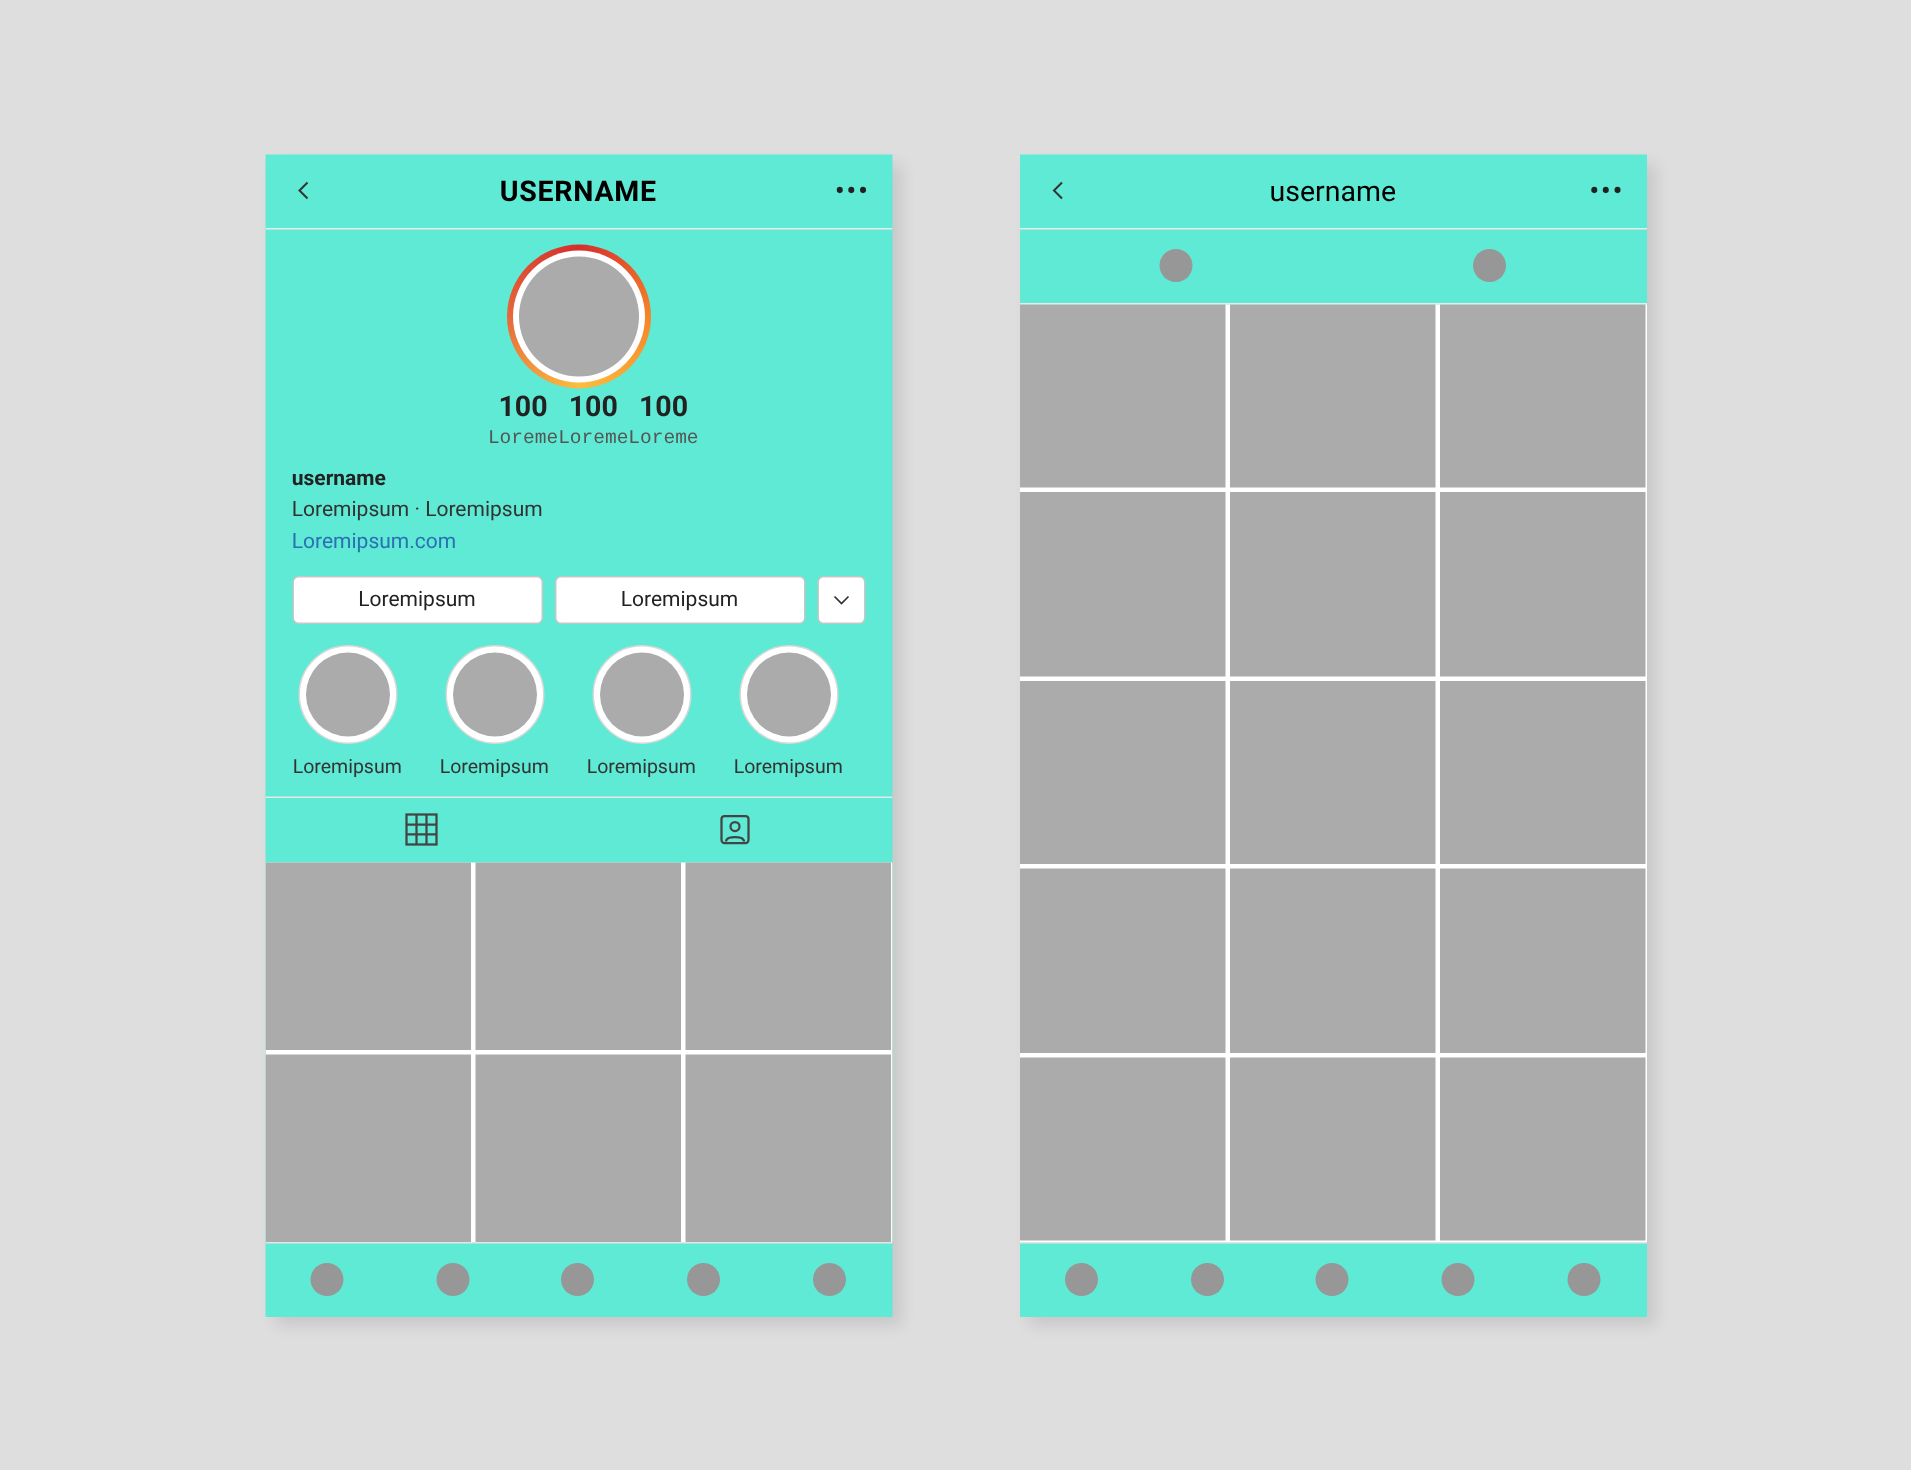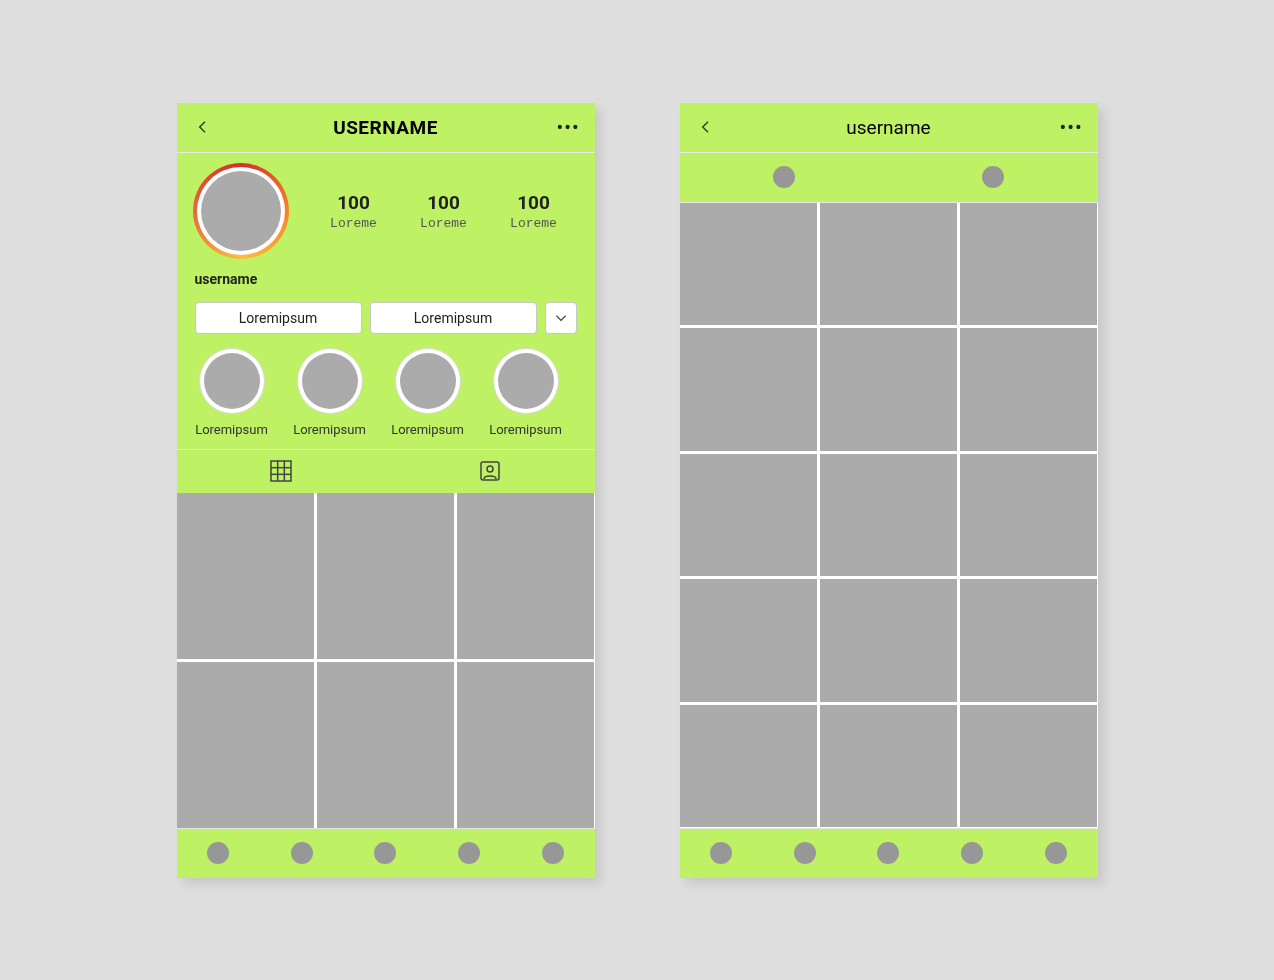--- a/index.html
+++ b/index.html
@@ -9,21 +9,21 @@
     width: 1274px;
     height: 980px;
     display: flex;
     justify-content: center;
     align-items: center;
     gap: 85px;
   }
   .phone {
     width: 418px;
     height: 775px;
-    background: #bef264;
+    background: #5eead4;
     display: flex;
     flex-direction: column;
     box-shadow: 6px 6px 10px rgba(0,0,0,0.10);
     overflow: hidden;
   }
   
   .topbar {
     height: 50px;
     display: flex;
     align-items: center;
@@ -37,20 +37,21 @@
     font-size: 19px;
   }
   .phone-a .topbar .title { font-weight: 700; letter-spacing: .5px; }
   .phone-b .topbar .title { font-weight: 400; }
   .topbar .more { width: 20px; text-align:right; font-size: 20px; letter-spacing: 1px; line-height: 0; color:#222; }
   
   .profile-row {
     display: flex;
     align-items: center;
     padding: 10px 16px 0 16px;
+    flex-direction: column;
   }
   .avatar-wrap {
     width: 96px; height: 96px;
     border-radius: 50%;
     background: conic-gradient(#d62d2d, #f58529, #fdbd3e, #e6683c, #d62d2d);
     display: flex; align-items: center; justify-content: center;
   }
   .avatar-inner {
     width: 88px; height: 88px; border-radius: 50%;
     background:#fff; display:flex; align-items:center; justify-content:center;
@@ -142,20 +143,22 @@
       </div>
       <div class="stat">
         <div class="stat-num">100</div>
         <div class="stat-lbl">Loreme</div>
       </div>
     </div>
   </div>
 
   <div class="bio">
     <div class="uname">username</div>
+    <div>Loremipsum · Loremipsum</div>
+    <div class="link">Loremipsum.com</div>
   </div>
 
   <div class="actions">
     <div class="btn">Loremipsum</div>
     <div class="btn">Loremipsum</div>
     <div class="btn small">
       <svg viewBox="0 0 24 24" width="14" height="14">
           <path d="M4 8 L12 16 L20 8" fill="none" stroke="#333" stroke-width="2"></path>
         </svg>
     </div>

